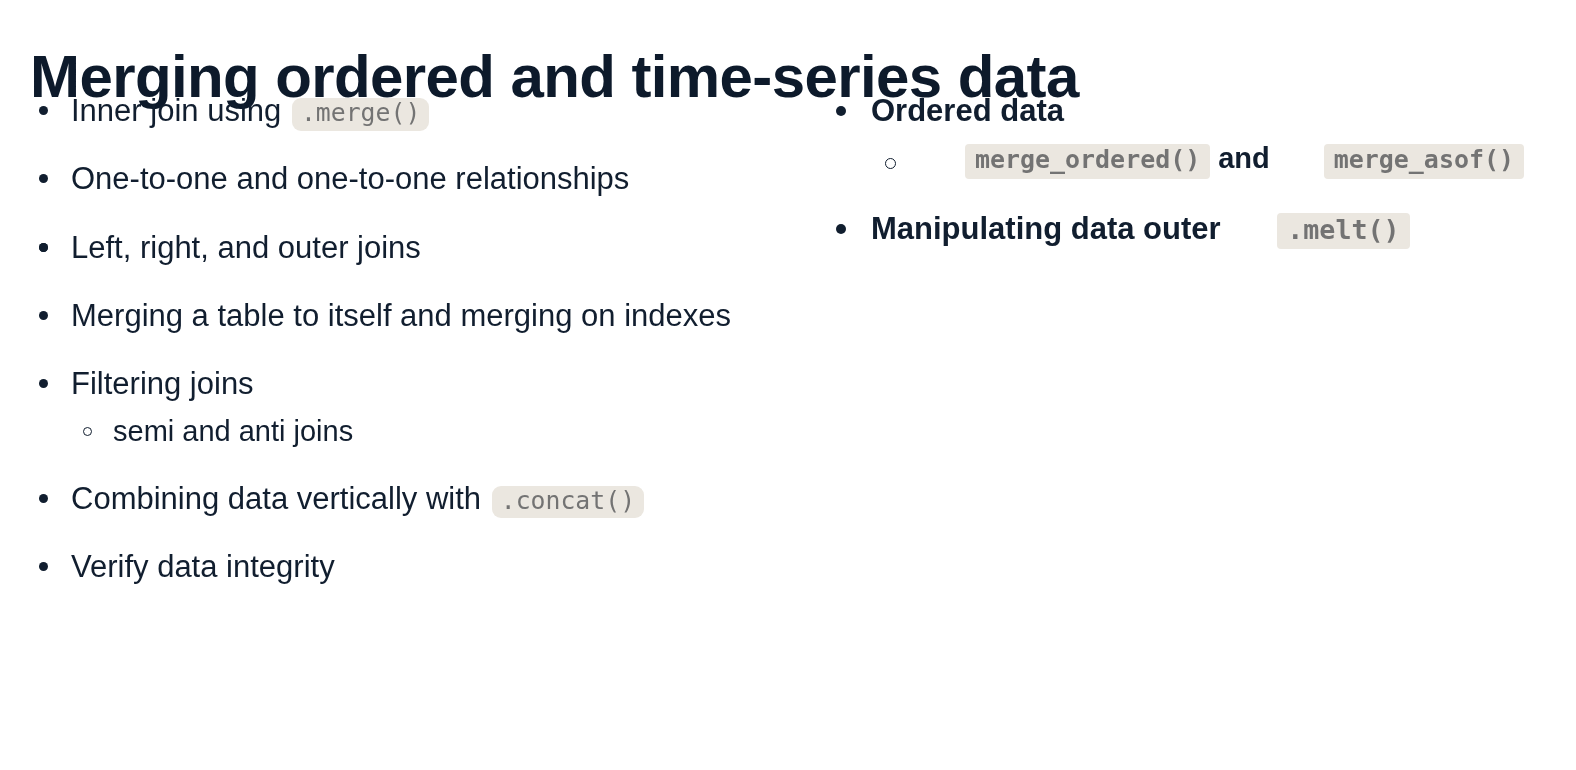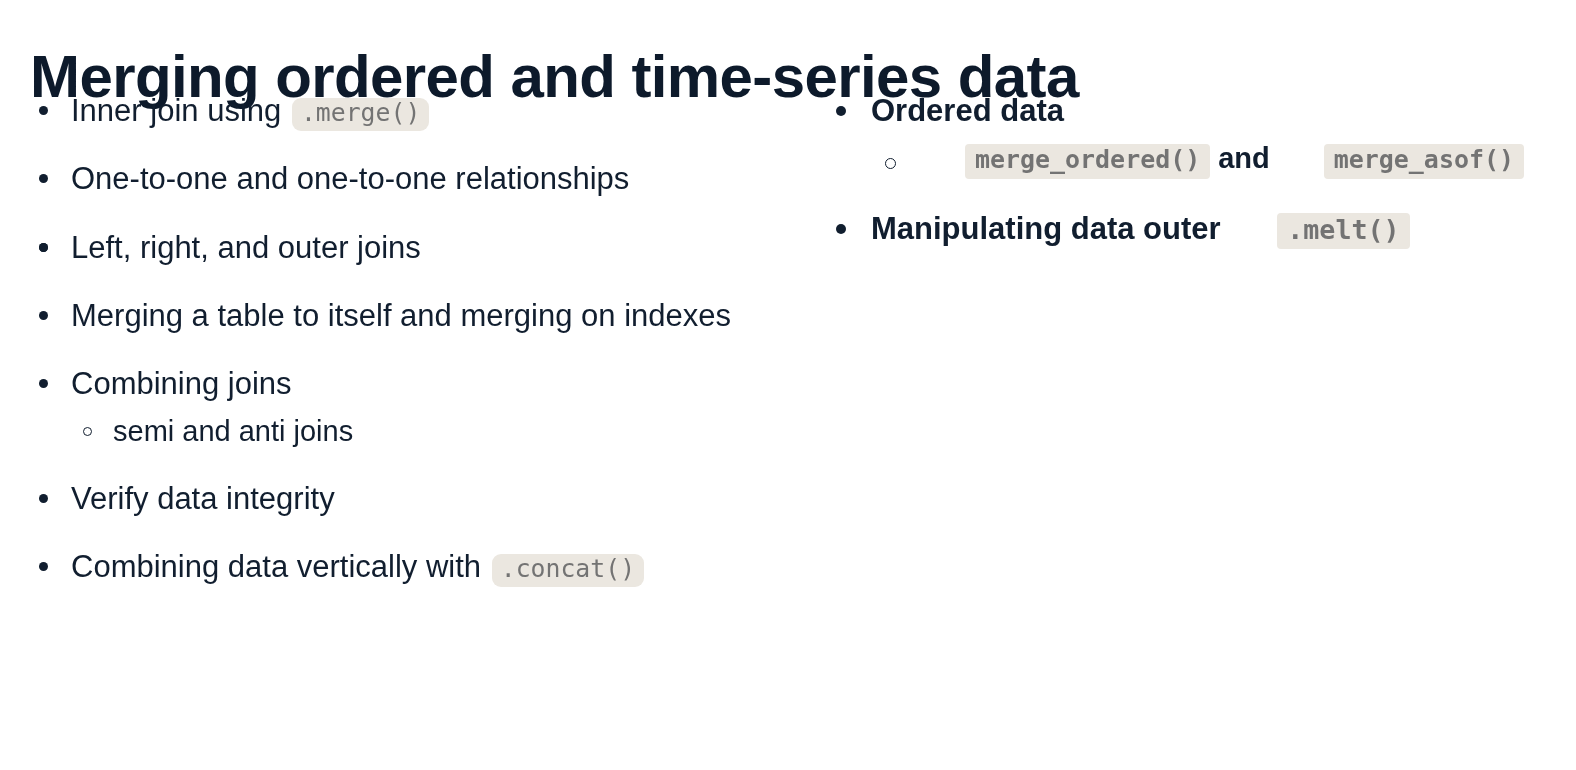--- a/index.html
+++ b/index.html
@@ -216,38 +216,38 @@
           <span class="txt">Left, right, and outer joins</span>
         </li>
 
         <li class="bullet" style="max-width:700px;">
           <span class="marker-dot"></span>
           <span class="txt">Merging a table to itself and merging on indexes</span>
         </li>
 
         <li class="bullet">
           <span class="marker-dot"></span>
-          <span class="txt">Combining joins</span>
+          <span class="txt">Filtering joins</span>
           <ul class="sub-bullets">
             <li class="sub-bullet">
               <span class="marker-ring"></span>
               <span class="txt">semi and anti joins</span>
             </li>
           </ul>
         </li>
 
         <li class="bullet">
           <span class="marker-dot"></span>
-          <span class="txt">Verify data integrity</span>
-        </li>
-
-        <li class="bullet">
-          <span class="marker-dot"></span>
           <span class="txt">Combining data vertically with</span>
           <code class="chip">.concat()</code>
+        </li>
+
+        <li class="bullet">
+          <span class="marker-dot"></span>
+          <span class="txt">Verify data integrity</span>
         </li>
 
       </ul>
     </div>
 
     <div class="col-right">
       <ul class="bullets">
 
         <li class="bullet">
           <span class="marker-dot"></span>

